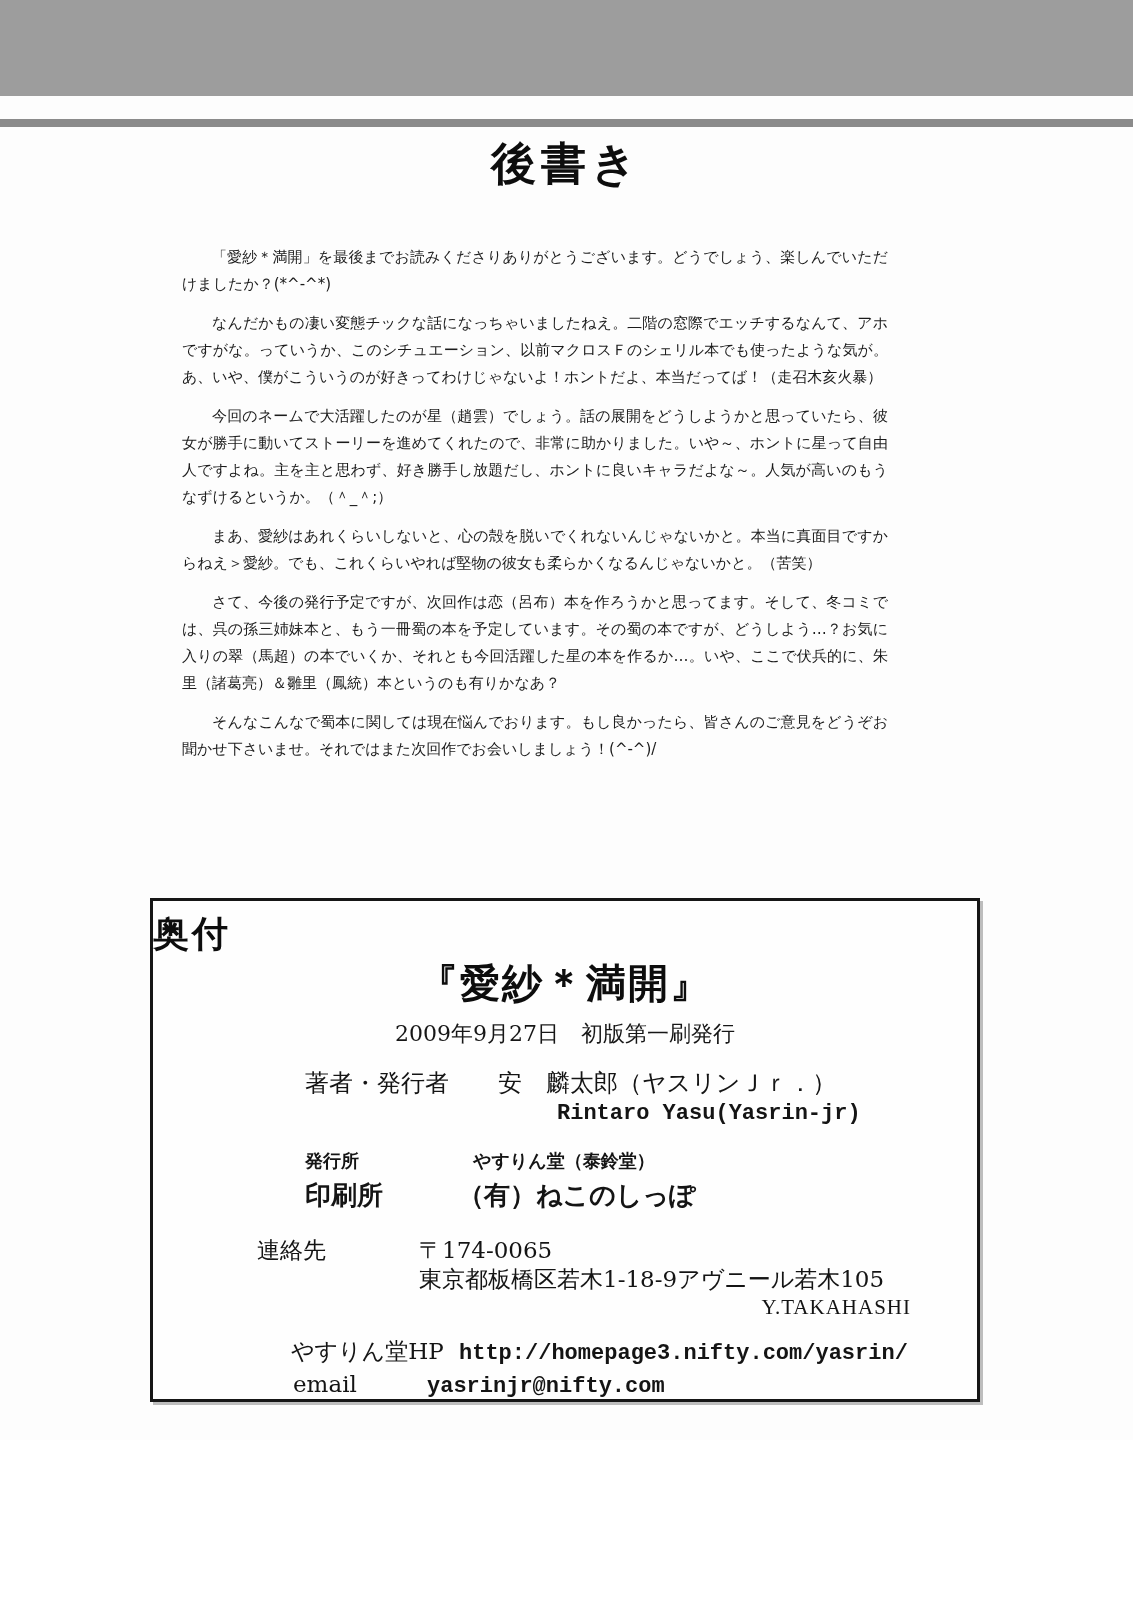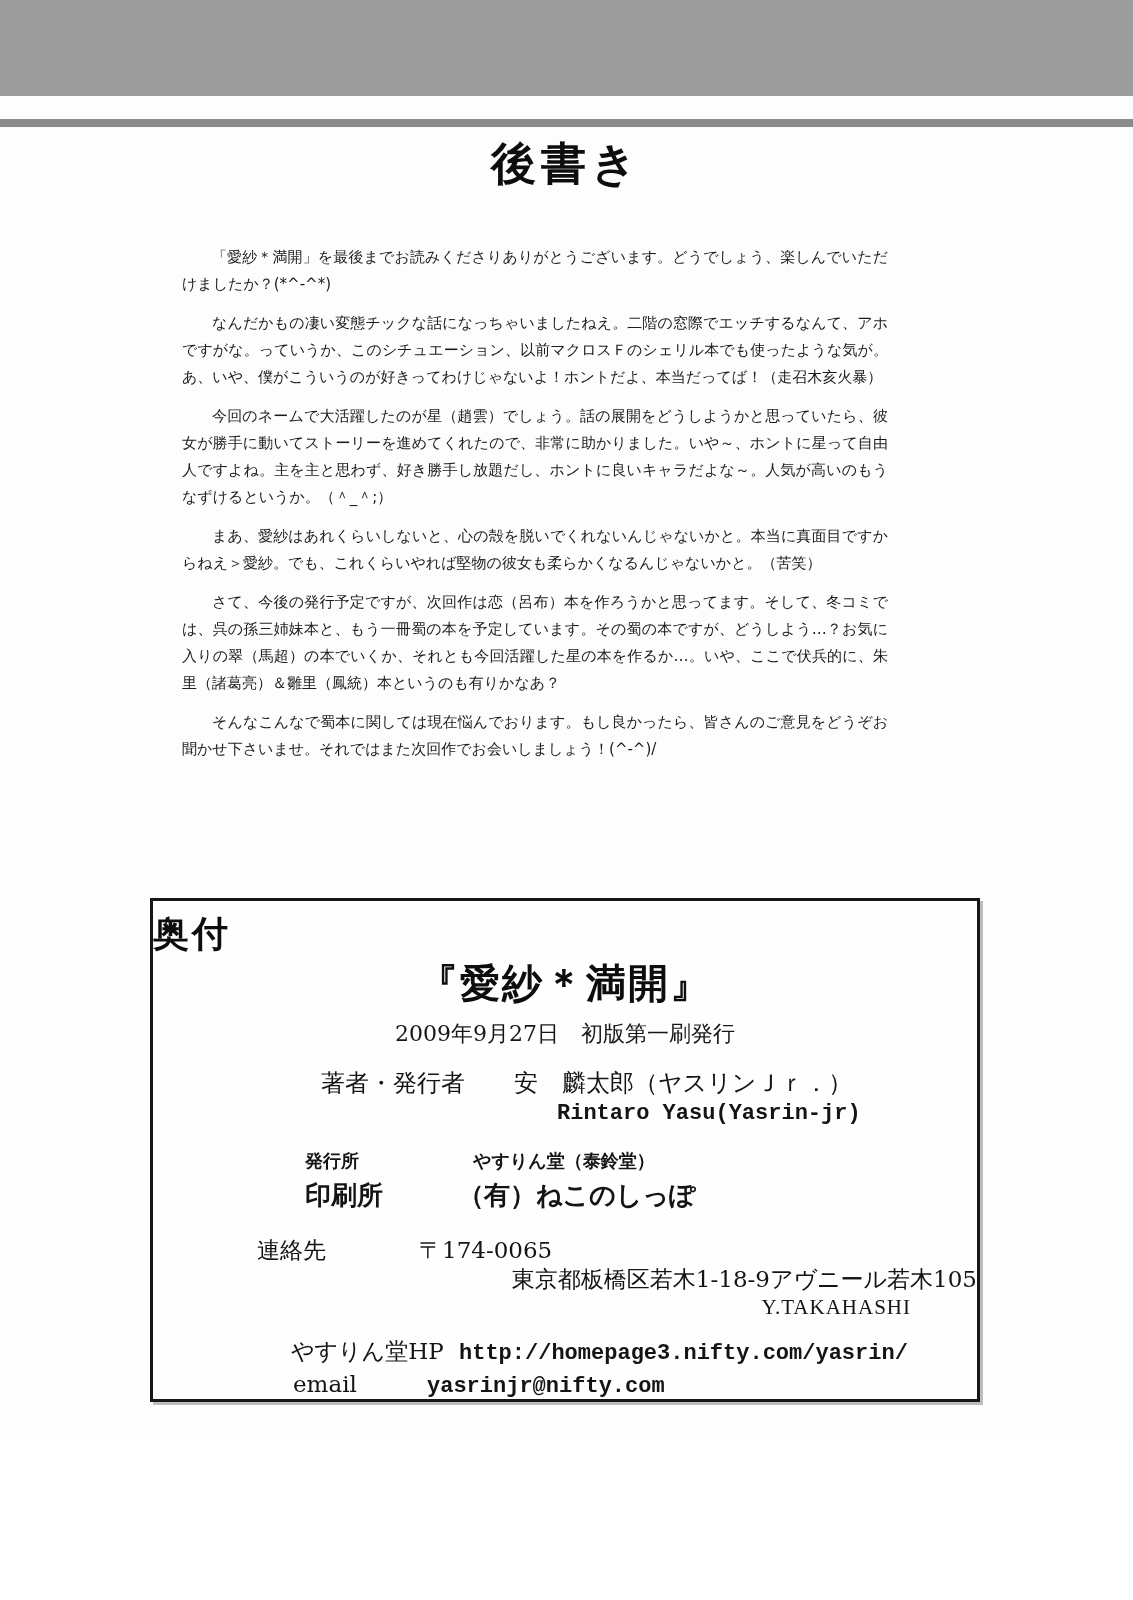--- a/index.html
+++ b/index.html
@@ -117,41 +117,40 @@
     text-align: center;
     font-family: "DejaVu Serif", "Liberation Serif", serif;
     font-size: 22px;
     line-height: 26px;
     color: #161616;
   }
   .row {
     display: flex;
     align-items: baseline;
   }
-  .row-author { margin-top: 22px; font-family: "DejaVu Serif", "Liberation Serif", serif; font-size: 24px; line-height: 28px; padding-left: 16px; }
+  .row-author { margin-top: 22px; font-family: "DejaVu Serif", "Liberation Serif", serif; font-size: 24px; line-height: 28px; }
   .row-author .lbl { margin-left: 152px; width: 193px; }
   .author-romaji {
     margin: 4px 0 0 404px;
     font-family: "Liberation Mono", monospace;
     font-weight: bold;
     font-size: 22px;
     line-height: 26px;
   }
   .row-pub { margin-top: 18px; font-size: 18px; line-height: 32px; font-weight: bold; }
   .row-pub .lbl { margin-left: 152px; width: 168px; }
   .row-print { margin-top: 2px; font-size: 26px; line-height: 32px; font-weight: bold; }
   .row-print .lbl { margin-left: 152px; width: 153px; }
   .row-contact { margin-top: 26px; font-family: "DejaVu Serif", "Liberation Serif", serif; font-size: 23px; line-height: 27px; }
   .row-contact .lbl { margin-left: 104px; width: 162px; }
   .contact-address {
     margin: 2px 0 0 266px;
     font-family: "DejaVu Serif", "Liberation Serif", serif;
     font-size: 23px;
     line-height: 27px;
-    text-align: right;
   }
   .contact-name {
     margin: 2px 66px 0 0;
     text-align: right;
     font-family: "Liberation Serif", serif;
     font-size: 21px;
     line-height: 25px;
     letter-spacing: 1px;
   }
   .row-hp { margin-top: 18px; font-family: "DejaVu Serif", "Liberation Serif", serif; font-size: 23px; line-height: 27px; padding-left: 32px; }

